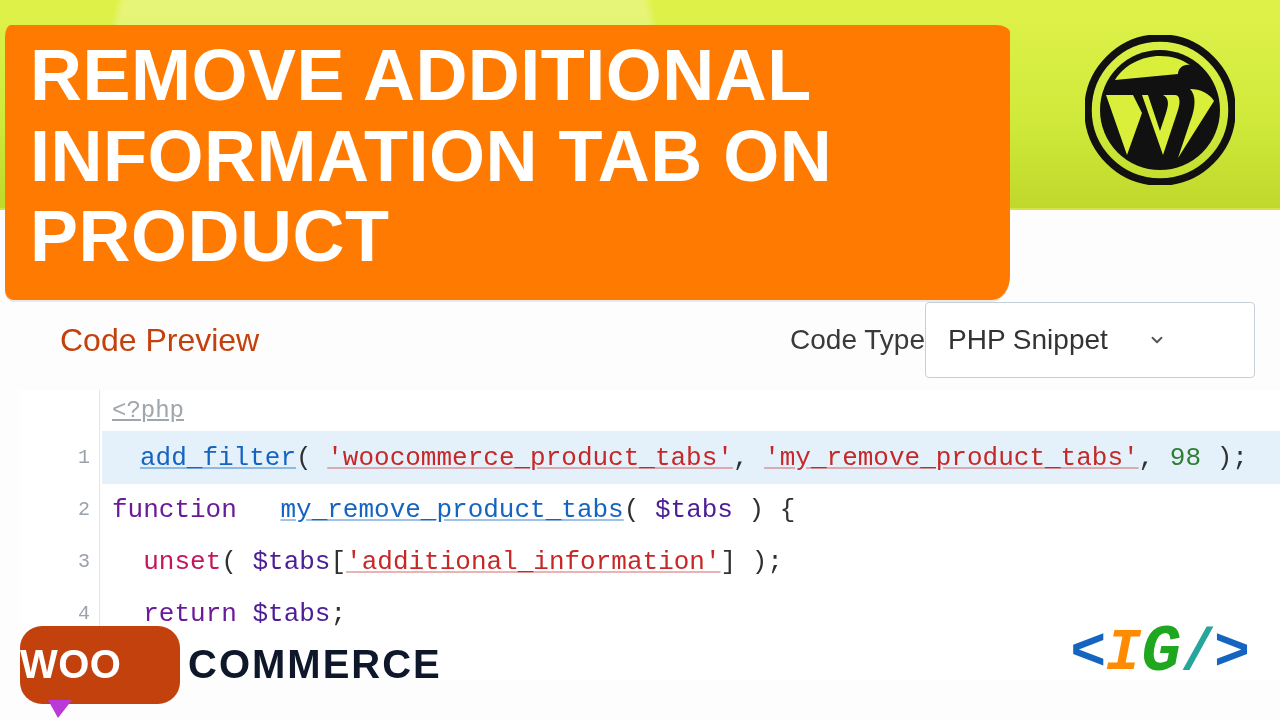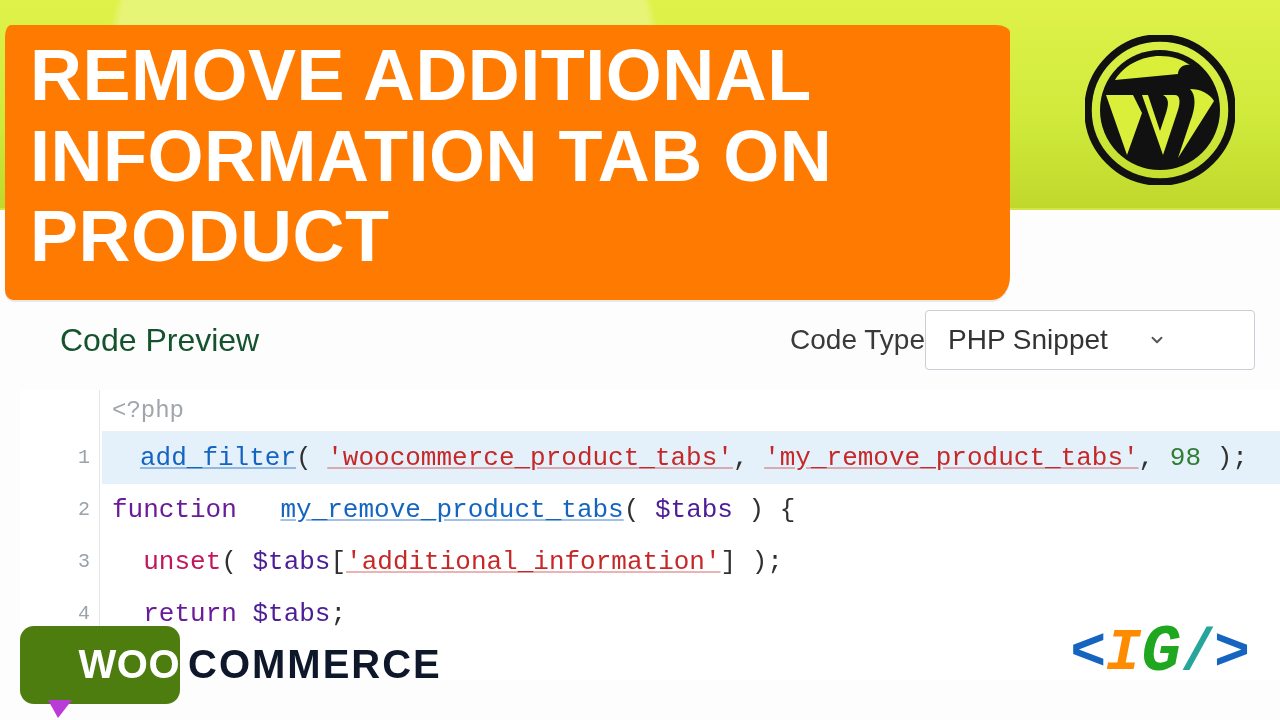--- a/index.html
+++ b/index.html
@@ -64,32 +64,32 @@
     top: 310px;
     left: 60px;
     right: 25px;
     height: 60px;
     display: flex;
     align-items: center;
     background: transparent;
   }
   .code-header .label {
     font-size: 32px;
-    color: #14532d;
+    color: #c2410c;
   }
   .code-header .spacer { flex: 1; }
   .code-header .type-label {
     font-size: 28px;
     color: #3a3a3a;
   }
   .code-type-select {
     display: flex;
     align-items: center;
     gap: 40px;
-    height: 60px;
+    height: 76px;
     min-width: 330px;
     padding: 0 22px;
     background: #ffffff;
     border: 1px solid #c9cfd6;
     border-radius: 4px;
     font-size: 28px;
     color: #333;
     cursor: pointer;
   }
   .code-type-select .chev {
@@ -157,41 +157,41 @@
   .line.highlight {
     background: #e4f1fb;
   }
   .tok-func { color: #c2185b; }          
   .tok-name { color: #1565c0; text-decoration: underline; text-decoration-color: rgba(21,101,192,0.4); margin-left: 28px; } 
   .tok-str  { color: #c62828; text-decoration: underline; text-decoration-color: rgba(198,40,40,0.35); } 
   .tok-num  { color: #2e7d32; }
   .tok-kw   { color: #6a1b9a; }          
   .tok-var  { color: #4c1d95; }
   .tok-plain{ color: #303030; }
-  .tok-open { color: #a0a6ad; }
+  .tok-open { color: #a0a6ad; text-decoration: underline; }
 
   
   .woo {
     position: absolute;
     left: 20px;
     bottom: 8px;
     height: 95px;
     display: flex;
     align-items: center;
     gap: 8px;
   }
   .woo-bubble {
     width: 160px;
     height: 78px;
-    background: #4d7c0f;
-    border-radius: 14px;
+    background: #c2410c;
+    border-radius: 22px;
     position: relative;
     display: flex;
     align-items: center;
-    justify-content: flex-end;
+    justify-content: flex-start;
   }
   .woo-bubble::after {
     content: "";
     position: absolute;
     left: 28px;
     bottom: -14px;
     width: 0; height: 0;
     border-left: 10px solid transparent;
     border-right: 14px solid transparent;
     border-top: 18px solid #b93ad6;

